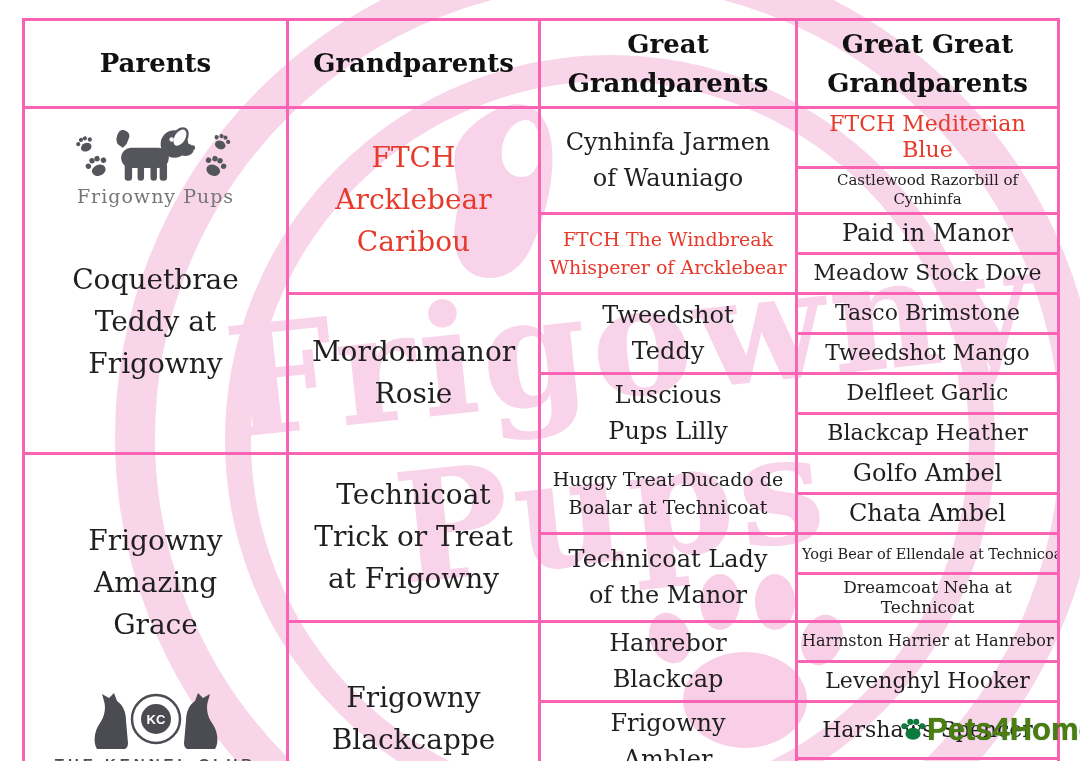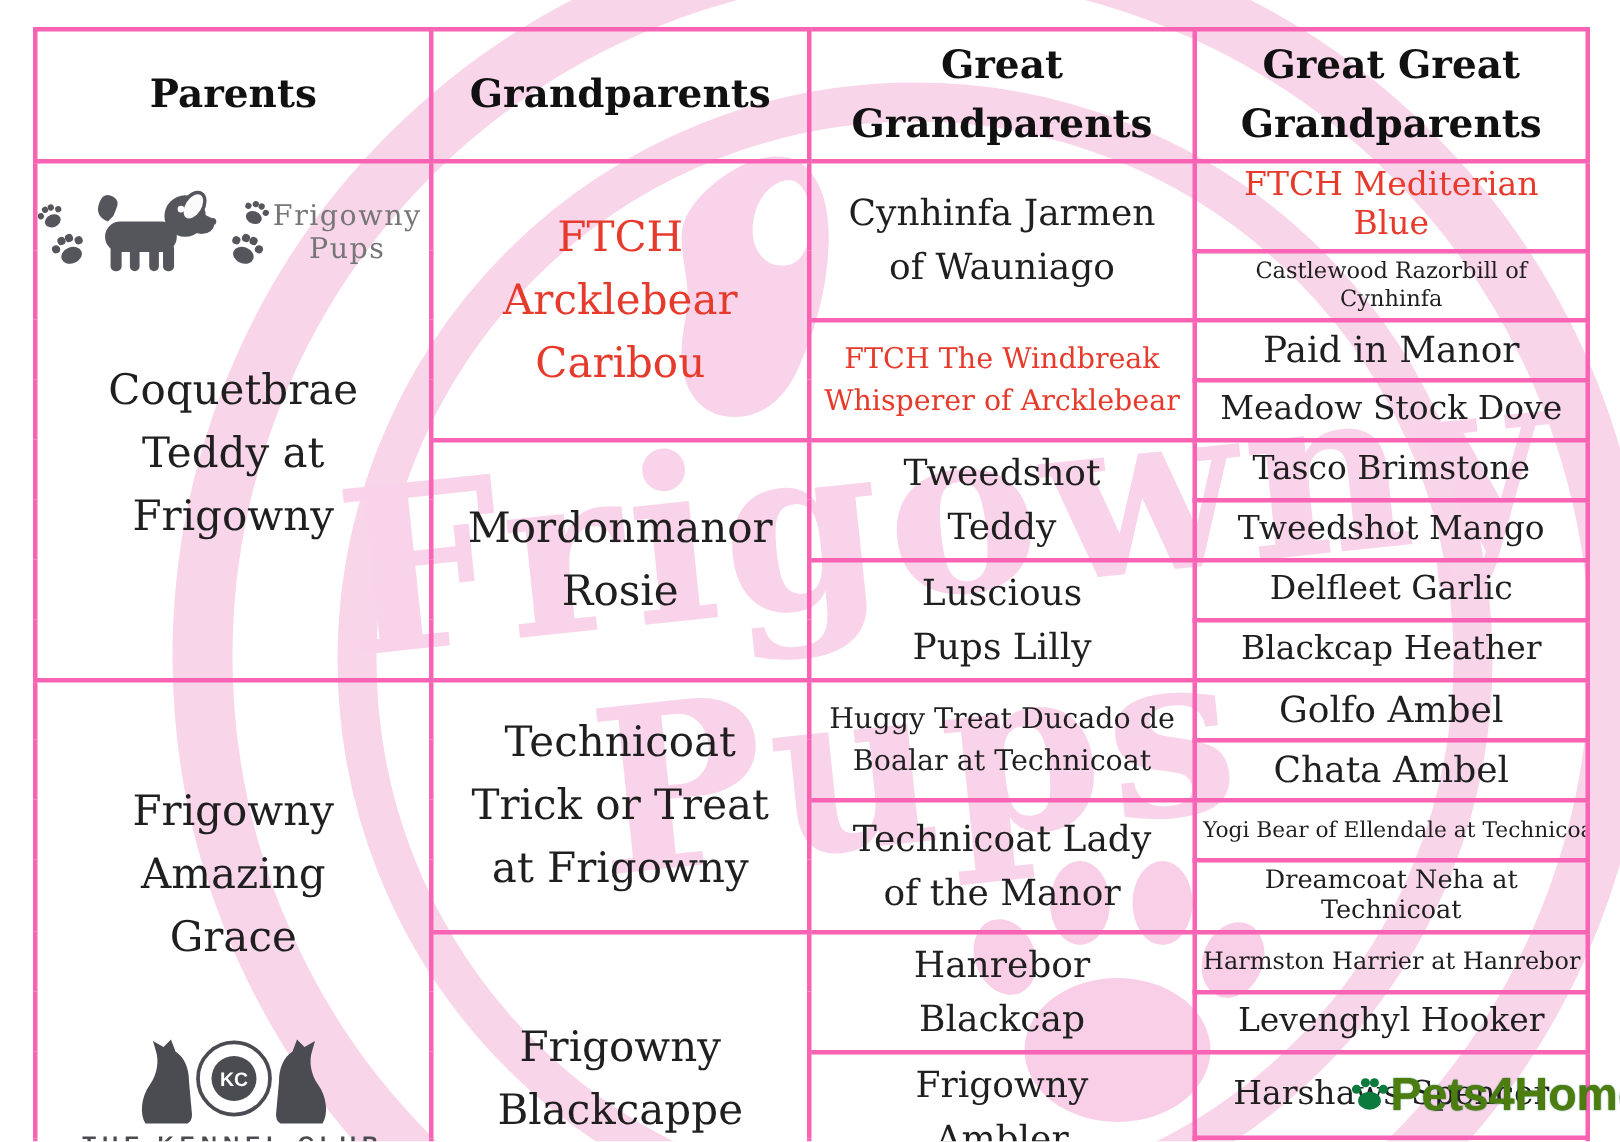--- a/index.html
+++ b/index.html
@@ -61,21 +61,21 @@
   .sz-145 { font-size:14.5px; white-space:nowrap; }
 
   
   .pcell-inner { display:flex; flex-direction:column; align-items:center; height:318px; }
   .pcell-top .brand-logo { margin-top:4px; }
   .pcell-top .parent-name { margin-top:52px; }
   .pcell-bottom .parent-name { margin-top:44px; }
   .pcell-bottom .kc-logo { margin-top:auto; margin-bottom:22px; }
 
   
-  .brand-logo { display:flex; align-items:center; }
+  .brand-logo { display:flex; flex-direction:column; align-items:center;text-align:right; }
   .brand-row { display:flex; align-items:center; gap:4px; }
   .paw-col { display:flex; flex-direction:column; gap:2px; }
   .brand-caption { font-size:19px; color:#767676; letter-spacing:1px; margin-top:-2px; }
 
   
   .kc-logo { display:flex; flex-direction:column; align-items:center; }
   .kc-caption { font-family:"Liberation Sans", sans-serif; font-size:15px; font-weight:bold;
     letter-spacing:4px; color:#4b4b52; margin-top:2px; white-space:nowrap; }
 
   

